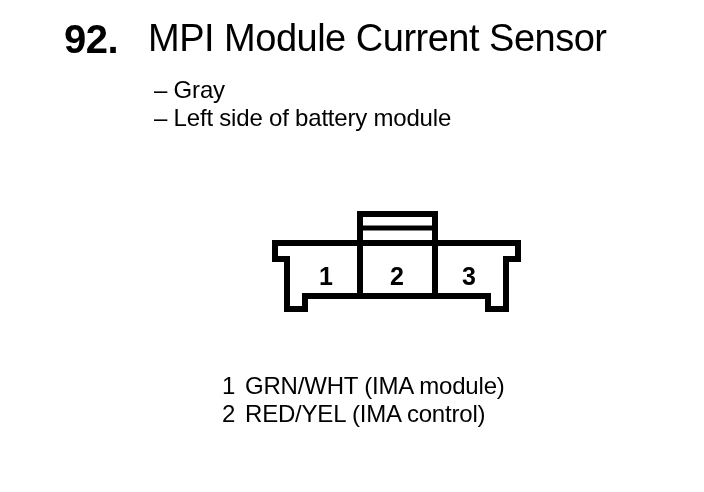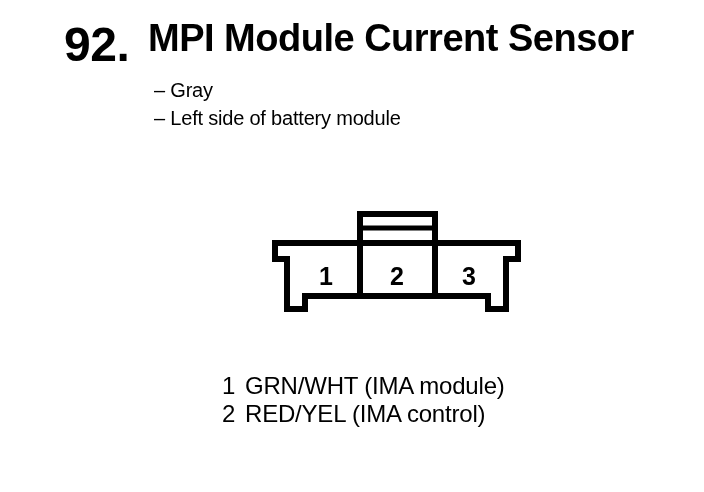--- a/index.html
+++ b/index.html
@@ -12,39 +12,39 @@
     background: #ffffff;
     position: relative;
     overflow: hidden;
     font-family: "Liberation Sans", sans-serif;
     color: #000000;
   }
   .title-number {
     position: absolute;
     left: 64px;
     top: 17px;
-    font-size: 48px;
+    font-size: 40px;
     font-weight: bold;
     letter-spacing: -0.5px;
     white-space: nowrap;
   }
   .title-text {
     position: absolute;
     left: 148px;
     top: 17px;
     font-size: 38px;
-    font-weight: bold;
+    font-weight: normal;
     letter-spacing: -0.5px;
     white-space: nowrap;
   }
   .bullets {
     position: absolute;
     left: 154px;
     top: 76px;
-    font-size: 20px;
+    font-size: 24px;
     line-height: 28px;
     letter-spacing: -0.2px;
   }
   .bullet-line {
     white-space: nowrap;
   }
   .connector-svg {
     position: absolute;
     left: 0;
     top: 0;

